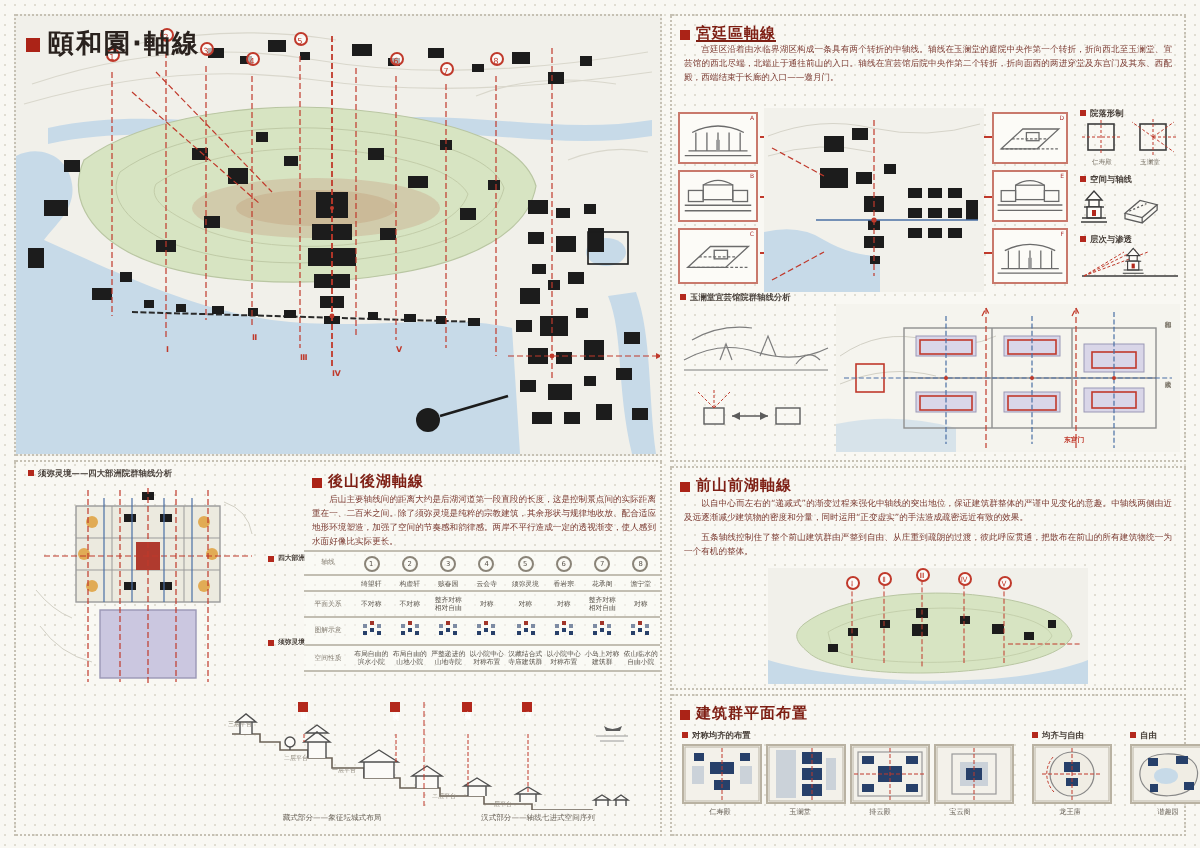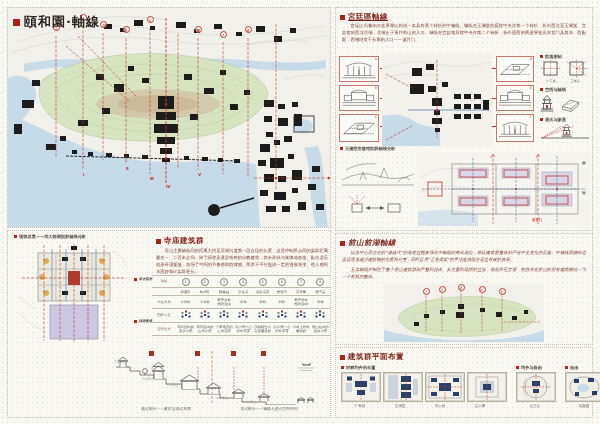--- a/index.html
+++ b/index.html
@@ -486,21 +486,21 @@
         <line x1="50" y1="6" x2="50" y2="58"></line>
       <line x1="66" y1="6" x2="66" y2="58"></line>
         <line x1="80" y1="6" x2="80" y2="58"></line>
     </g>
   </svg>
   <span class="blt abs" style="left:126px;top:46px;font-size:3.4px;">四大部洲</span>
   <span class="blt abs" style="left:126px;top:88px;font-size:3.4px;">须弥灵境</span>
 
   <div class="h2" style="position:absolute;left:148px;top:5px;">
     <span class="sq"></span>
-    <span>寺庙建筑群</span>
+    <span>後山後湖軸線</span>
   </div>
   <div class="body-text abs" style="left:148px;top:17px;width:172px;">后山主要轴线间的距离大约是后湖河道第一段直段的长度，这是控制景点间的实际距离重在一、二百米之间。除了须弥灵境是纯粹的宗教建筑，其余形状与规律地收放、配合适应地形环境塑造，加强了空间的节奏感和韵律感。两岸不平行造成一定的透视渐变，使人感到水面好像比实际更长。</div>
 
   <div class="tbl" id="axis-table" style="left:144px;top:44px;width:178px;">
       <div class="tr">
         <div class="rl">轴线</div>
         <div><span class="circ-s">1</span></div>
         <div><span class="circ-s">2</span></div>
         <div><span class="circ-s">3</span></div>
         <div><span class="circ-s">4</span></div>
@@ -599,21 +599,21 @@
     </svg>
     <span class="vtag" style="left:37px;top:2px;">四大部洲</span>
     <span class="vtag" style="left:83px;top:2px;">须弥灵境</span>
     <span class="vtag" style="left:119px;top:2px;">寅辉城关</span>
     <span class="vtag" style="left:149px;top:2px;">北宫门</span>
     <span class="caprow" style="left:10px;top:57px;width:88px;">藏式部分——象征坛城式布局</span>
     <span class="caprow" style="left:102px;top:57px;width:110px;">汉式部分——轴线七进式空间序列</span>
   </div>
 </div>
 
-<div class="panel" style="left:335px;top:233px;width:258px;height:112px;font-style:italic;">
+<div class="panel" style="left:335px;top:233px;width:258px;height:112px;">
   <div class="h2" style="position:absolute;left:4px;top:4px;">
     <span class="sq"></span>
     <span>前山前湖軸線</span>
   </div>
   <div class="body-text abs" style="left:6px;top:16px;width:244px;">以自中心而左右的“递减式”的渐变过程来强化中轴线的突出地位，保证建筑群整体的严谨中见变化的意趣。中轴线两侧由近及远逐渐减少建筑物的密度和分量，同时运用“正变虚实”的手法造成疏密远近有致的效果。</div>
   <div class="body-text abs" style="left:6px;top:33px;width:244px;">五条轴线控制住了整个前山建筑群由严整到自由、从庄重到疏朗的过渡，彼此呼应贯通，把散布在前山的所有建筑物统一为一个有机的整体。</div>
   <div class="abs" style="left:48px;top:50px;width:160px;height:58px;">
     <svg width="160" height="58" viewBox="0 0 160 58">
       <rect width="160" height="58" fill="#f1f0ea"></rect>
       <path d="M0,46 C20,52 60,58 100,56 C130,55 150,50 160,46 L160,58 L0,58 Z" fill="#c7dae8"></path>

